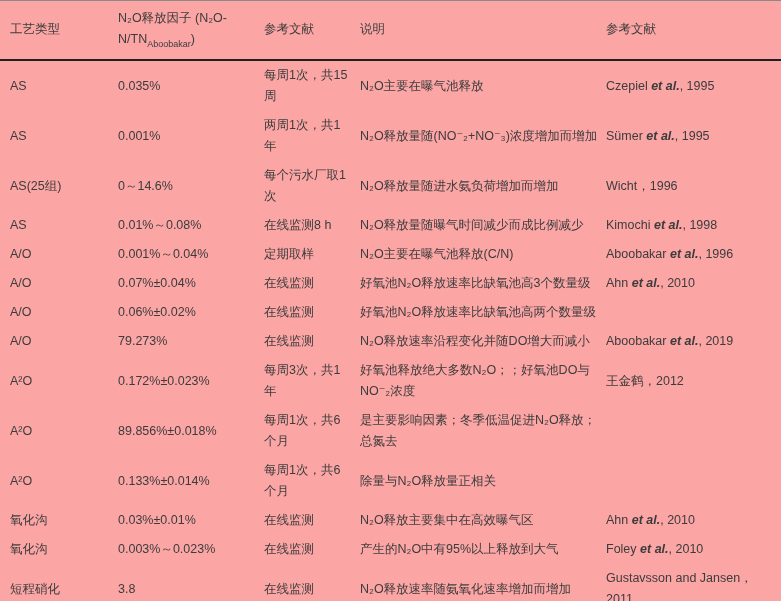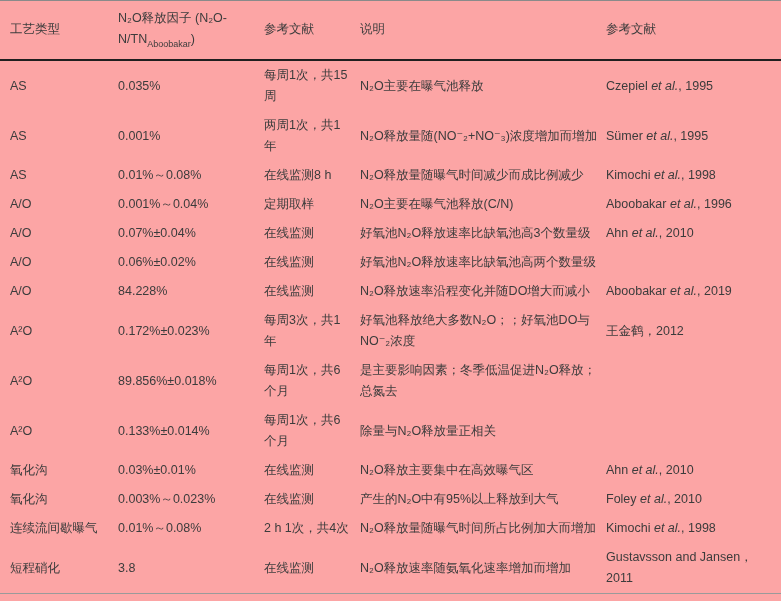--- a/index.html
+++ b/index.html
@@ -41,21 +41,21 @@
   tbody td {
     font-weight: normal;
     text-align: left;
     vertical-align: middle;
     padding: 4px 8px 4px 0;
     line-height: 1.68;
     word-break: break-word;
   }
   th:first-child, td:first-child { padding-left: 10px; }
   sub { font-size: 0.72em; }
-  em { font-style: italic; }
+  em { font-style: italic; font-weight: bold; }
 </style>
 </head>
 <body>
 
 <div class="page">
   <table class="data-table">
     <colgroup>
       <col class="c-process">
       <col class="c-factor">
       <col class="c-method">
@@ -80,20 +80,27 @@
           <td><span>Czepiel </span><em>et al.</em><span>, 1995</span></td>
         </tr>
         <tr>
           <td>AS</td>
           <td>0.001%</td>
           <td>两周1次，共1年</td>
           <td>N₂O释放量随(NO⁻₂+NO⁻₃)浓度增加而增加</td>
           <td><span>Sümer </span><em>et al.</em><span>, 1995</span></td>
         </tr>
         <tr>
+          <td>AS(25组)</td>
+          <td>0～14.6%</td>
+          <td>每个污水厂取1次</td>
+          <td>N₂O释放量随进水氨负荷增加而增加</td>
+          <td><span>Wicht，1996</span><em></em><span></span></td>
+        </tr>
+        <tr>
           <td>AS</td>
           <td>0.01%～0.08%</td>
           <td>在线监测8 h</td>
           <td>N₂O释放量随曝气时间减少而成比例减少</td>
           <td><span>Kimochi </span><em>et al.</em><span>, 1998</span></td>
         </tr>
         <tr>
           <td>A/O</td>
           <td>0.001%～0.04%</td>
           <td>定期取样</td>
@@ -109,21 +116,21 @@
         </tr>
         <tr>
           <td>A/O</td>
           <td>0.06%±0.02%</td>
           <td>在线监测</td>
           <td>好氧池N₂O释放速率比缺氧池高两个数量级</td>
           <td><span></span><em></em><span></span></td>
         </tr>
         <tr>
           <td>A/O</td>
-          <td>84.228%</td>
+          <td>79.273%</td>
           <td>在线监测</td>
           <td>N₂O释放速率沿程变化并随DO增大而减小</td>
           <td><span>Aboobakar </span><em>et al.</em><span>, 2019</span></td>
         </tr>
         <tr>
           <td>A²O</td>
           <td>0.172%±0.023%</td>
           <td>每周3次，共1年</td>
           <td>好氧池释放绝大多数N₂O；；好氧池DO与NO⁻₂浓度</td>
           <td><span>王金鹤，2012</span><em></em><span></span></td>
@@ -150,27 +157,20 @@
           <td><span>Ahn </span><em>et al.</em><span>, 2010</span></td>
         </tr>
         <tr>
           <td>氧化沟</td>
           <td>0.003%～0.023%</td>
           <td>在线监测</td>
           <td>产生的N₂O中有95%以上释放到大气</td>
           <td><span>Foley </span><em>et al.</em><span>, 2010</span></td>
         </tr>
         <tr>
-          <td>连续流间歇曝气</td>
-          <td>0.01%～0.08%</td>
-          <td>2 h 1次，共4次</td>
-          <td>N₂O释放量随曝气时间所占比例加大而增加</td>
-          <td><span>Kimochi </span><em>et al.</em><span>, 1998</span></td>
-        </tr>
-        <tr>
           <td>短程硝化</td>
           <td>3.8</td>
           <td>在线监测</td>
           <td>N₂O释放速率随氨氧化速率增加而增加</td>
           <td><span>Gustavsson and Jansen，2011</span><em></em><span></span></td>
         </tr>
       </tbody>
   </table>
 </div>
 

